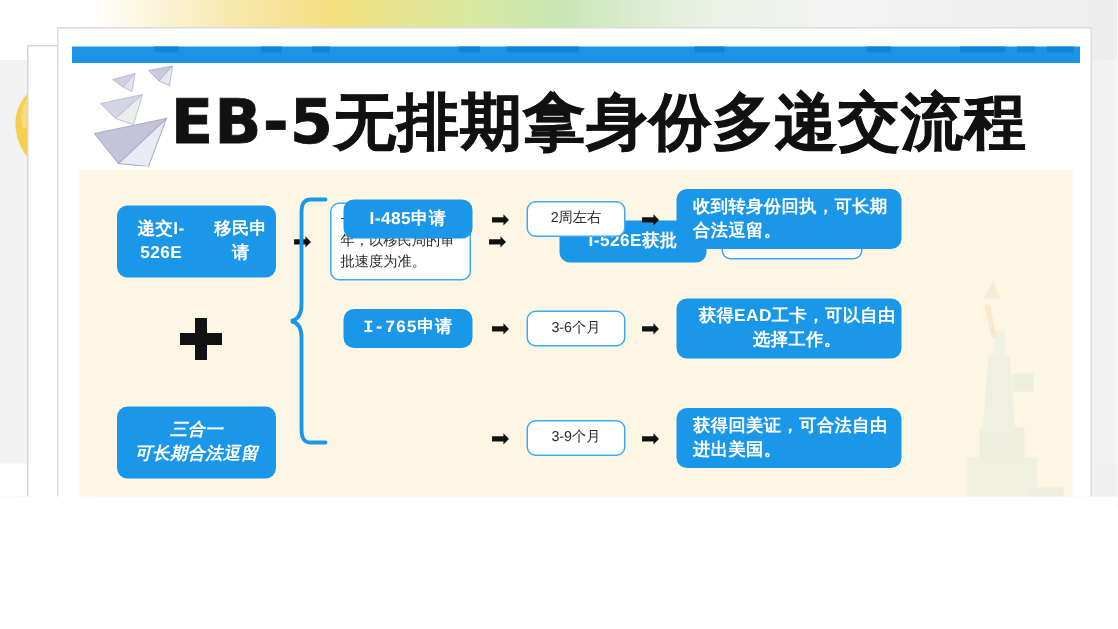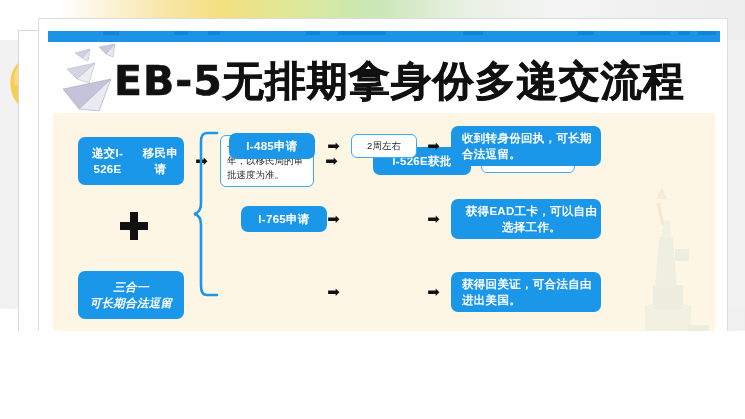--- a/index.html
+++ b/index.html
@@ -242,24 +242,26 @@
       <svg id="brace" width="26" height="166" viewBox="0 0 26 166" style="left:140px; top:18px;">
         <path d="M24 2 H14 C9 2 8 6 8 11 V72 C8 78 6 82 1 83 C6 84 8 88 8 94 V155 C8 160 9 164 14 164 H24" fill="none" stroke="#1b97e9" stroke-width="2.6" stroke-linecap="round"></path>
       </svg>
 
       <div class="node blue-box" style="left:176px; top:20px; width:86px; height:26px;">I-485申请</div>
       <div class="arrow" style="left:272px; top:25px;">➡</div>
       <div class="node white-box ctr" style="left:298px; top:21px; width:66px; height:24px;">2周左右</div>
       <div class="arrow" style="left:372px; top:25px;">➡</div>
       <div class="node blue-box left-text" style="left:398px; top:13px; width:150px; height:40px;">收到转身份回执，可长期合法逗留。</div>
 
-      <div class="node blue-box" style="left:188px; top:93px; width:86px; height:26px;">I-765申请</div>
+      <div class="node blue-box" style="left:176px; top:93px; width:86px; height:26px;font-family:Liberation Mono, monospace;">I-765申请</div>
       <div class="arrow" style="left:272px; top:98px;">➡</div>
+      <div class="node white-box ctr" style="left:298px; top:94px; width:66px; height:24px;">3-6个月</div>
       <div class="arrow" style="left:372px; top:98px;">➡</div>
       <div class="node blue-box left-text" style="left:398px; top:86px; width:150px; height:40px;text-align:center;">获得EAD工卡，可以自由选择工作。</div>
 
       <div class="arrow" style="left:272px; top:171px;">➡</div>
+      <div class="node white-box ctr" style="left:298px; top:167px; width:66px; height:24px;">3-9个月</div>
       <div class="arrow" style="left:372px; top:171px;">➡</div>
       <div class="node blue-box left-text" style="left:398px; top:159px; width:150px; height:40px;">获得回美证，可合法自由进出美国。</div>
 
     </div>
   </div>
 </div>
 
 </body></html>

